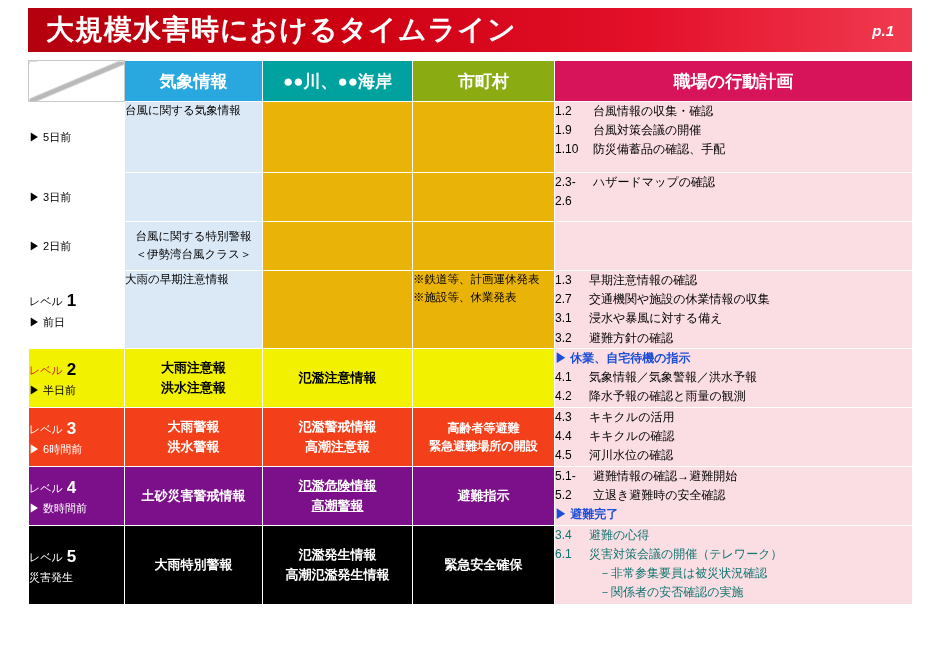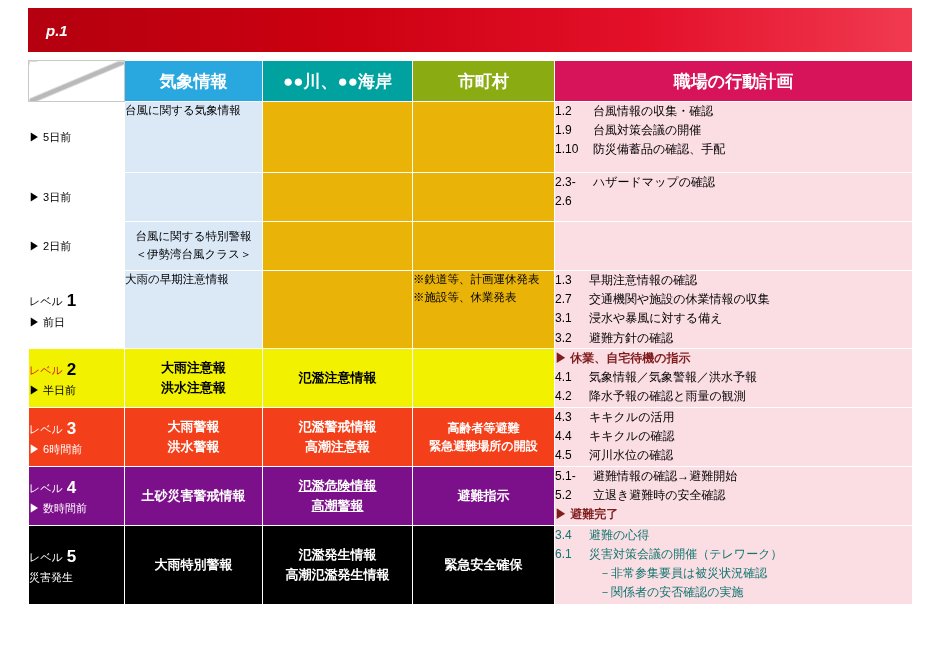--- a/index.html
+++ b/index.html
@@ -126,21 +126,21 @@
     align-items: flex-start;
   }
   .plan .num {
     width: 34px;
     flex: 0 0 34px;
   }
   .plan .num.wide { width: 38px; flex: 0 0 38px; }
   .plan .txt { flex: 1 1 auto; }
   .plan .indent { padding-left: 44px; }
   .plan .arrowline {
-    color: #7f1d1d;
+    color: #1d4ed8;
     font-weight: bold;
   }
 
   
   .bg-pale-blue  { background: #dbe9f7; }
   .bg-lightblue  { background: #eab308; }
   .bg-pink       { background: #fbdde4; }
   .bg-white      { background: #ffffff; }
 
   .row-yellow .lvl { background: #f2f200; }
@@ -162,20 +162,21 @@
     line-height: 1.5;
   }
   .cellpad.small { font-size: 12px; }
 </style>
 </head>
 <body>
 
 <div class="page">
 
   <div class="titlebar">
+    <div class="title">大規模水害時におけるタイムライン</div>
     <div class="pageno">p.1</div>
   </div>
 
   <table class="timeline">
     <colgroup>
       <col class="c0">
         <col class="c1">
         <col class="c2">
         <col class="c3">
         <col class="c4">

